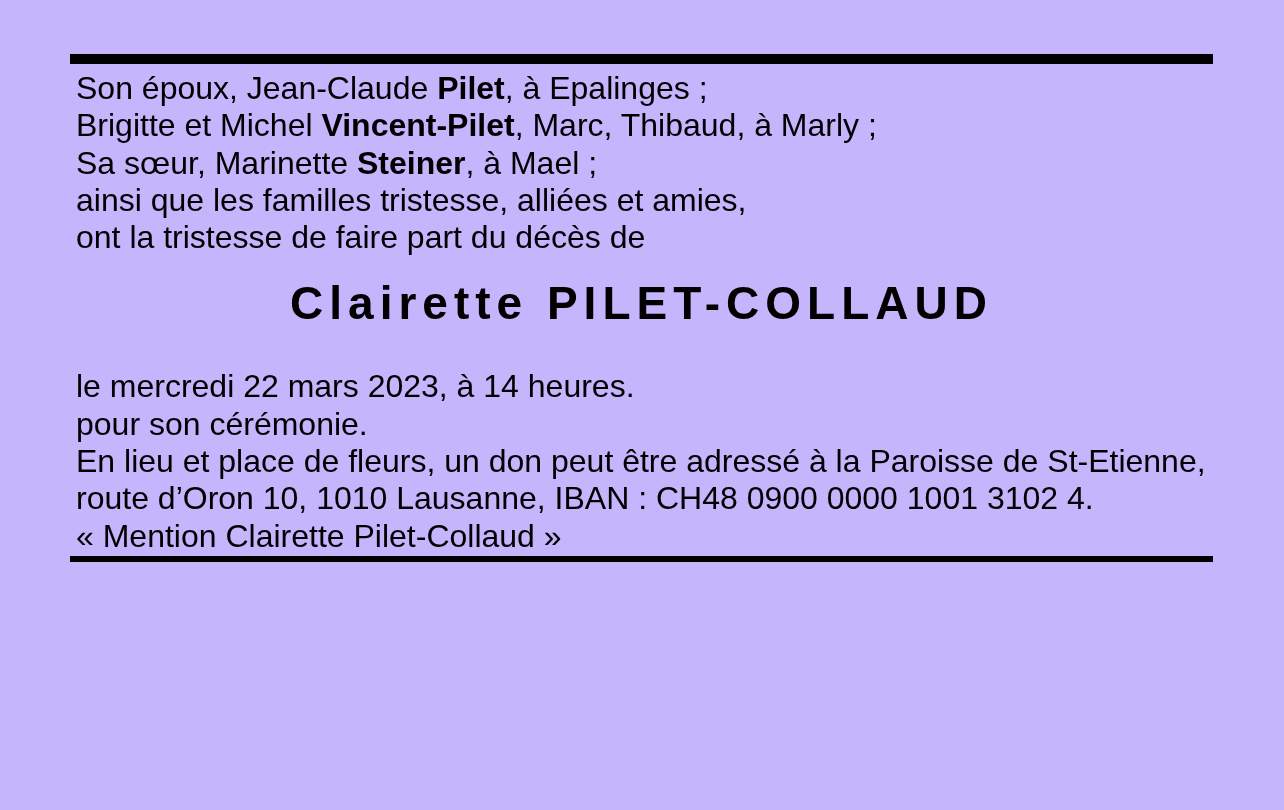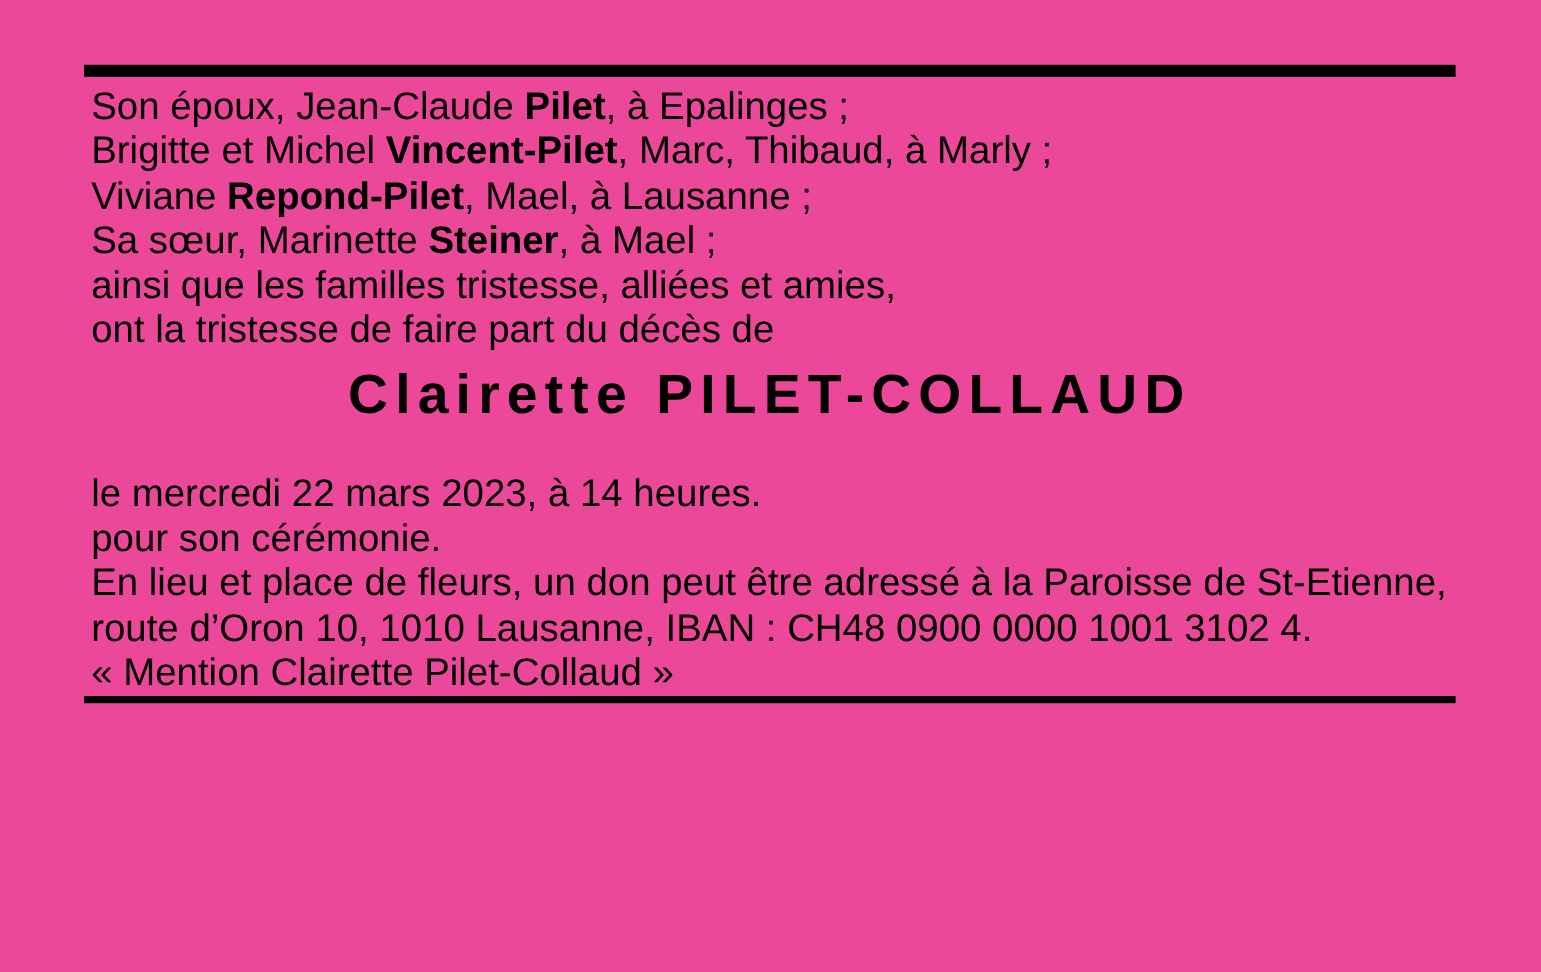--- a/index.html
+++ b/index.html
@@ -4,21 +4,21 @@
 <style>
   html, body {
     margin: 0;
     padding: 0;
     background: #ffffff;
   }
   .sheet {
     position: relative;
     width: 1284px;
     height: 810px;
-    background: #ec4899;
+    background: #c4b5fd;
     color: #000000;
     font-family: "Liberation Sans", "DejaVu Sans", sans-serif;
     overflow: hidden;
   }
   .rule {
     width: 1143px;
     margin-left: 70px;
     background: #000000;
   }
   .rule-top {
@@ -36,21 +36,21 @@
     line-height: 37.3px;
     white-space: nowrap;
   }
   .family-block {
     margin-top: 6px;
   }
   .details-block {
     margin-top: 38px;
   }
   .deceased-name {
-    margin-top: 7px;
+    margin-top: 20px;
     margin-left: 70px;
     width: 1143px;
     text-align: center;
     font-size: 46px;
     line-height: 54px;
     font-weight: bold;
     letter-spacing: 6px;
     white-space: nowrap;
   }
   .bold { font-weight: bold; }
@@ -65,21 +65,20 @@
 </head>
 <body>
 
 <div class="sheet">
 
   <div class="rule rule-top"></div>
 
   <div class="textblock family-block">
       <div><span>Son époux, Jean-Claude </span><span class="bold">Pilet</span><span>, à Epalinges ;</span></div>
       <div><span>Brigitte et Michel </span><span class="bold">Vincent-Pilet</span><span>, Marc, Thibaud, à Marly ;</span></div>
-      <div><span>Viviane </span><span class="bold">Repond-Pilet</span><span>, Mael, à Lausanne ;</span></div>
       <div><span>Sa sœur, Marinette </span><span class="bold">Steiner</span><span>, à Mael ;</span></div>
       <div><span>ainsi que les familles tristesse, alliées et amies,</span></div>
       <div><span>ont la tristesse de faire part du décès de</span></div>
     </div>
 
   <div class="deceased-name">Clairette PILET-COLLAUD</div>
 
   <div class="textblock details-block">
       <div><span>le mercredi 22 mars 2023, à 14 heures.</span></div>
       <div><span>pour son cérémonie.</span></div>

